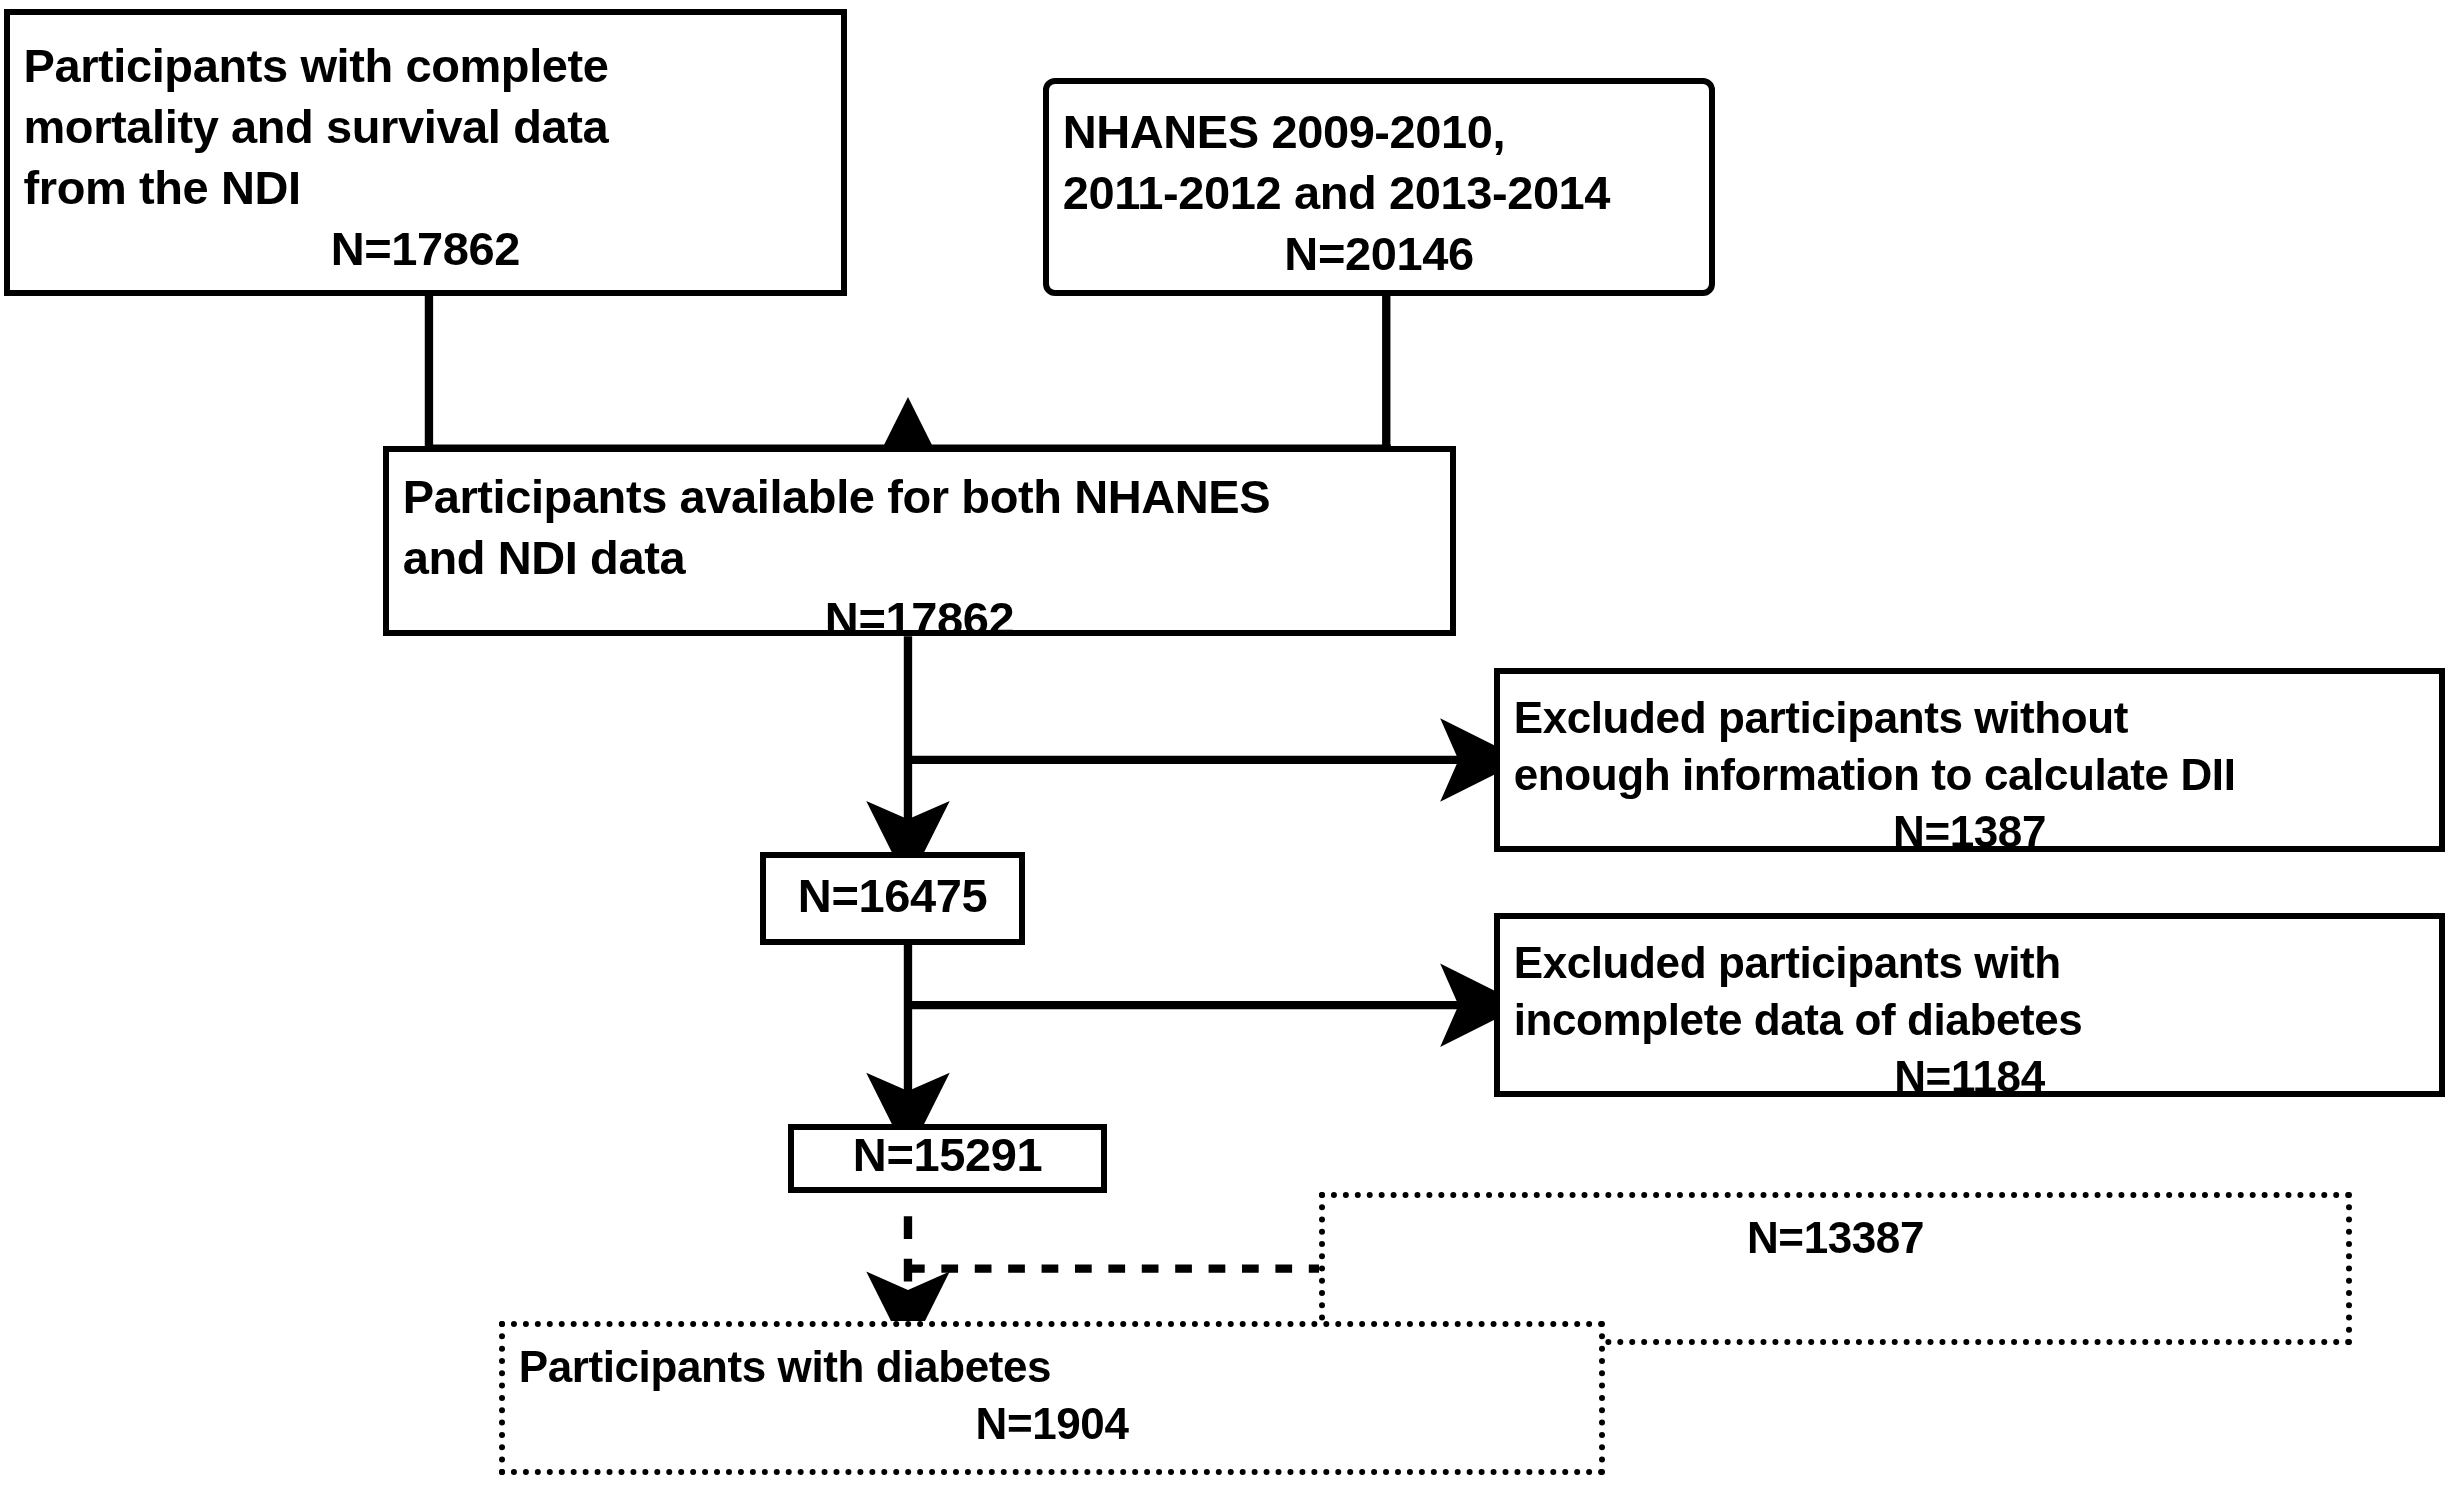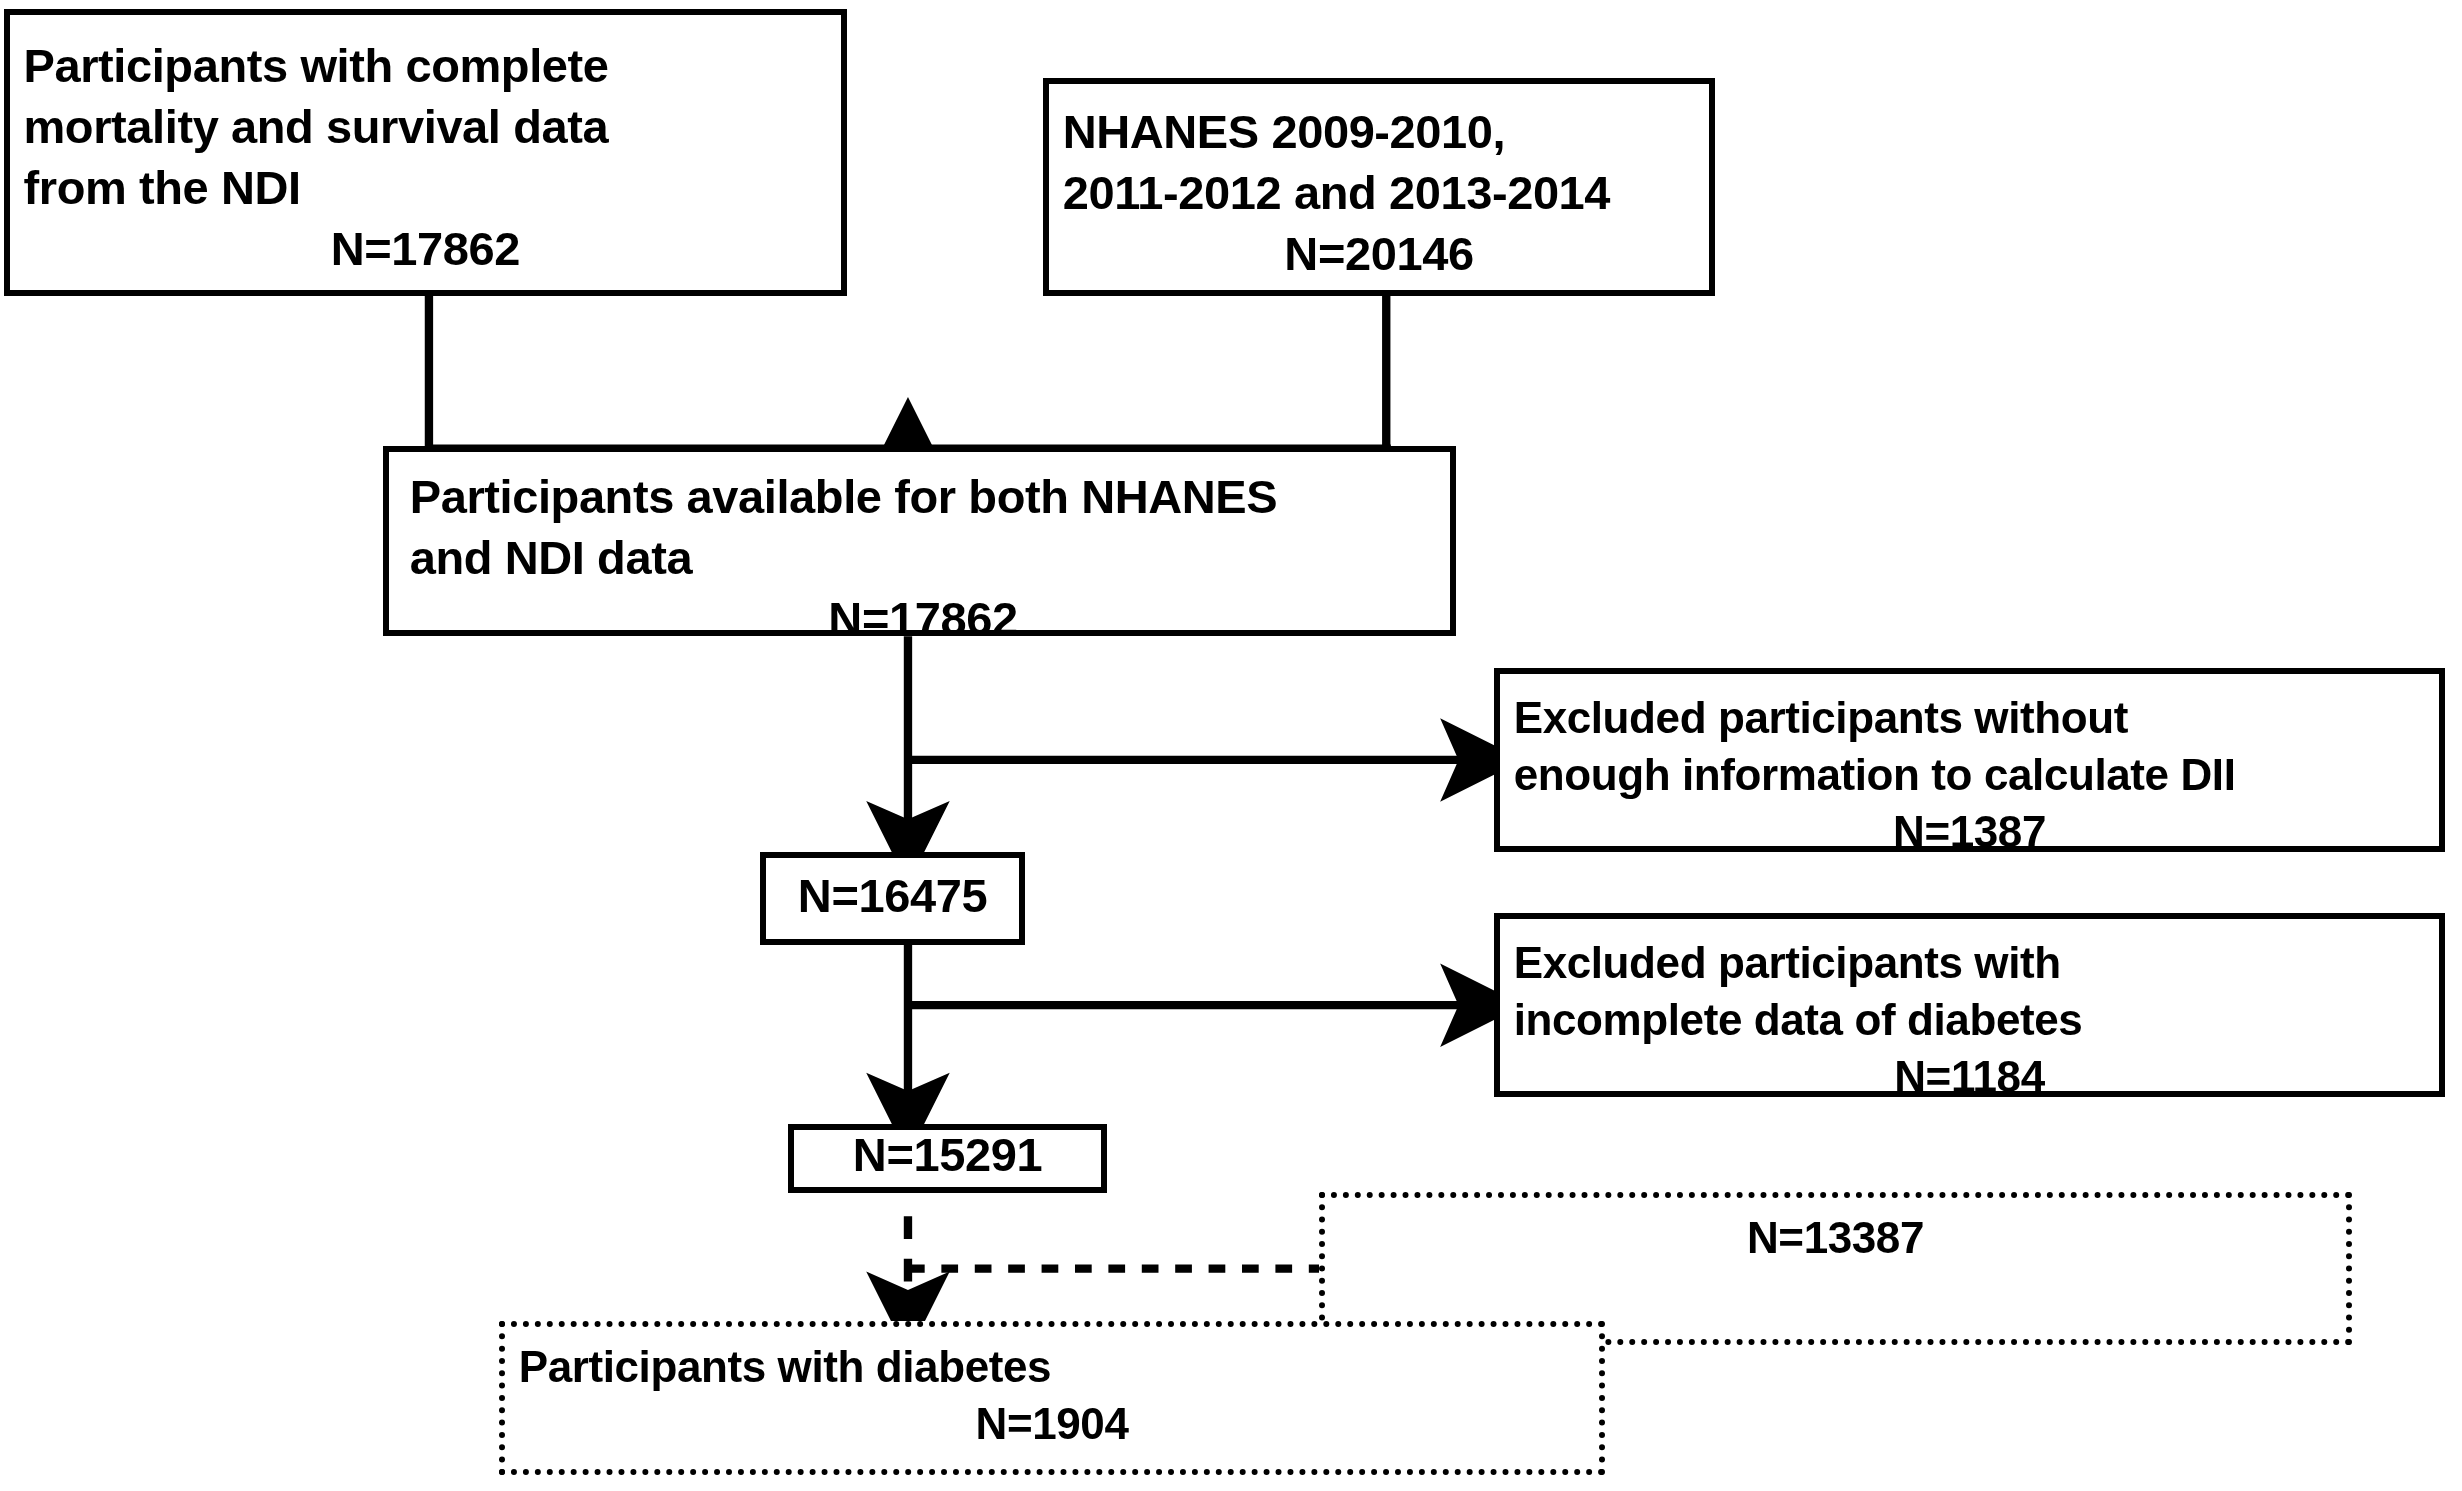--- a/index.html
+++ b/index.html
@@ -46,22 +46,22 @@
     display: block;
     padding: 0 13.7px;
   }
   .node .num {
     display: block;
     text-align: center;
     padding: 0 13.7px;
   }
   
   #node-ndi        { left: 3.8px;    top: 9px;   width: 843px; height: 287px;  font-size: 47px; padding-top: 20px; }
-  #node-nhanes     { left: 1043px; top: 78px;  width: 672px;  height: 218px;  font-size: 47px; padding-top: 16.7px; }
-  #node-both       { left: 383px;  top: 446px;  width: 1073px; height: 190px;  font-size: 47px; padding-top: 13.7px; padding-left: 7px; }
+  #node-nhanes     { left: 1043px; top: 78px;  width: 672px;  height: 218px;  font-size: 47px; padding-top: 16.7px; border-radius: 12px; }
+  #node-both       { left: 383px;  top: 446px;  width: 1073px; height: 190px;  font-size: 47px; padding-top: 13.7px; }
   #node-excl-dii   { left: 1494px; top: 668px;  width: 951px; height: 184px;  font-size: 44px; padding-top: 15px; }
   #node-n16475     { left: 760px; top: 852px; width: 265px;  height: 93px;  font-size: 47px; padding-top: 13.7px; }
   #node-excl-dm    { left: 1494px; top: 913px; width: 951px; height: 184px;  font-size: 44px; padding-top: 15px; }
   #node-n15291     { left: 760px; top: 1124px; width: 319px;  height: 69px;  font-size: 47px; padding-top: 1px; margin-left: 28px; }
   #node-nodm       { left: 1319px; top: 1192px; width: 1033px; height: 153px;  font-size: 44px; padding-top: 10.6px; }
   #node-dm         { left: 499px;  top: 1321px; width: 1106px; height: 154px;  font-size: 44px; padding-top: 10.6px; }
   
   #node-n16475 .num, #node-n15291 .num { line-height: 1.0; }
 </style>
 </head>

